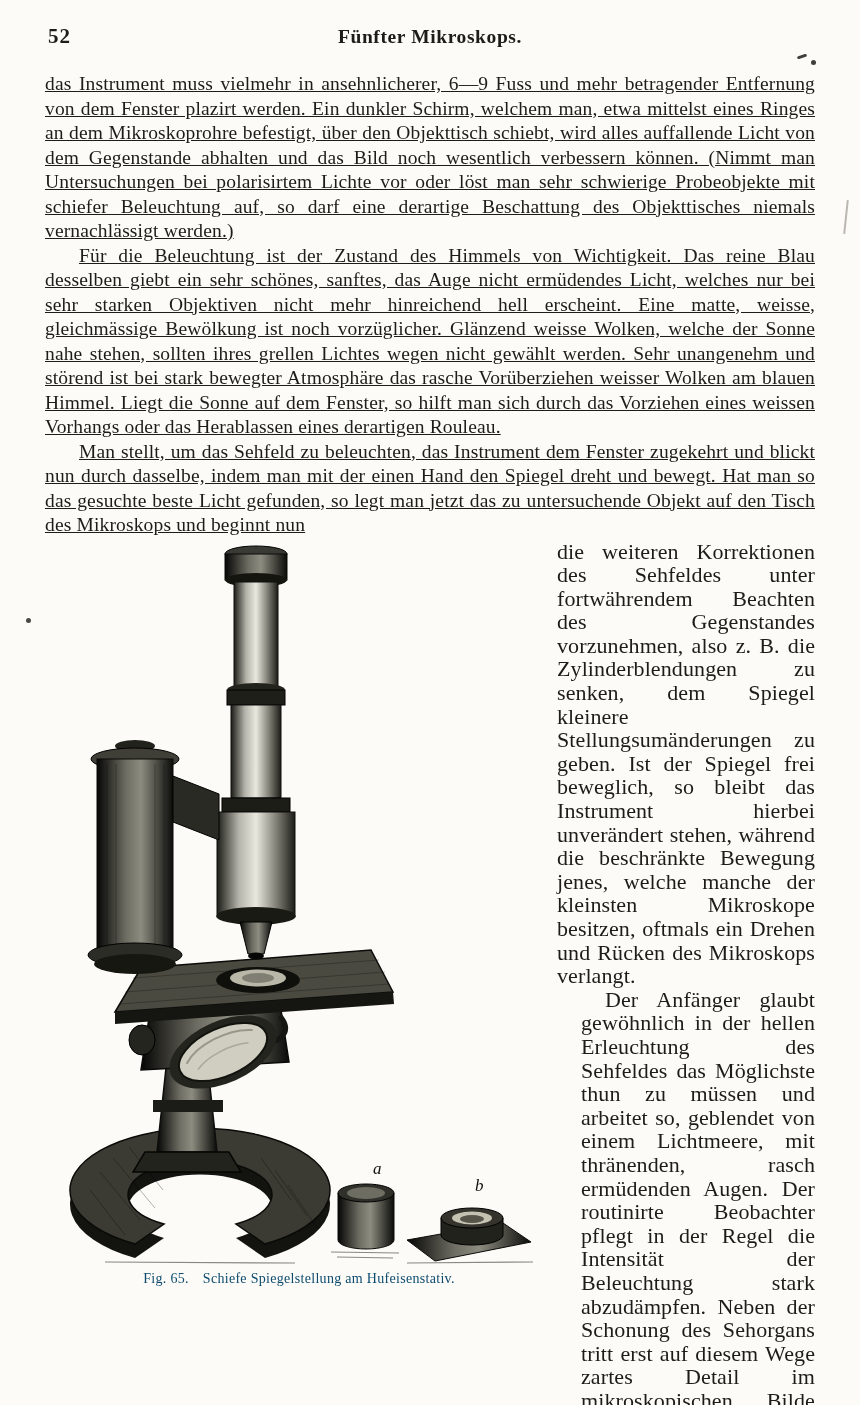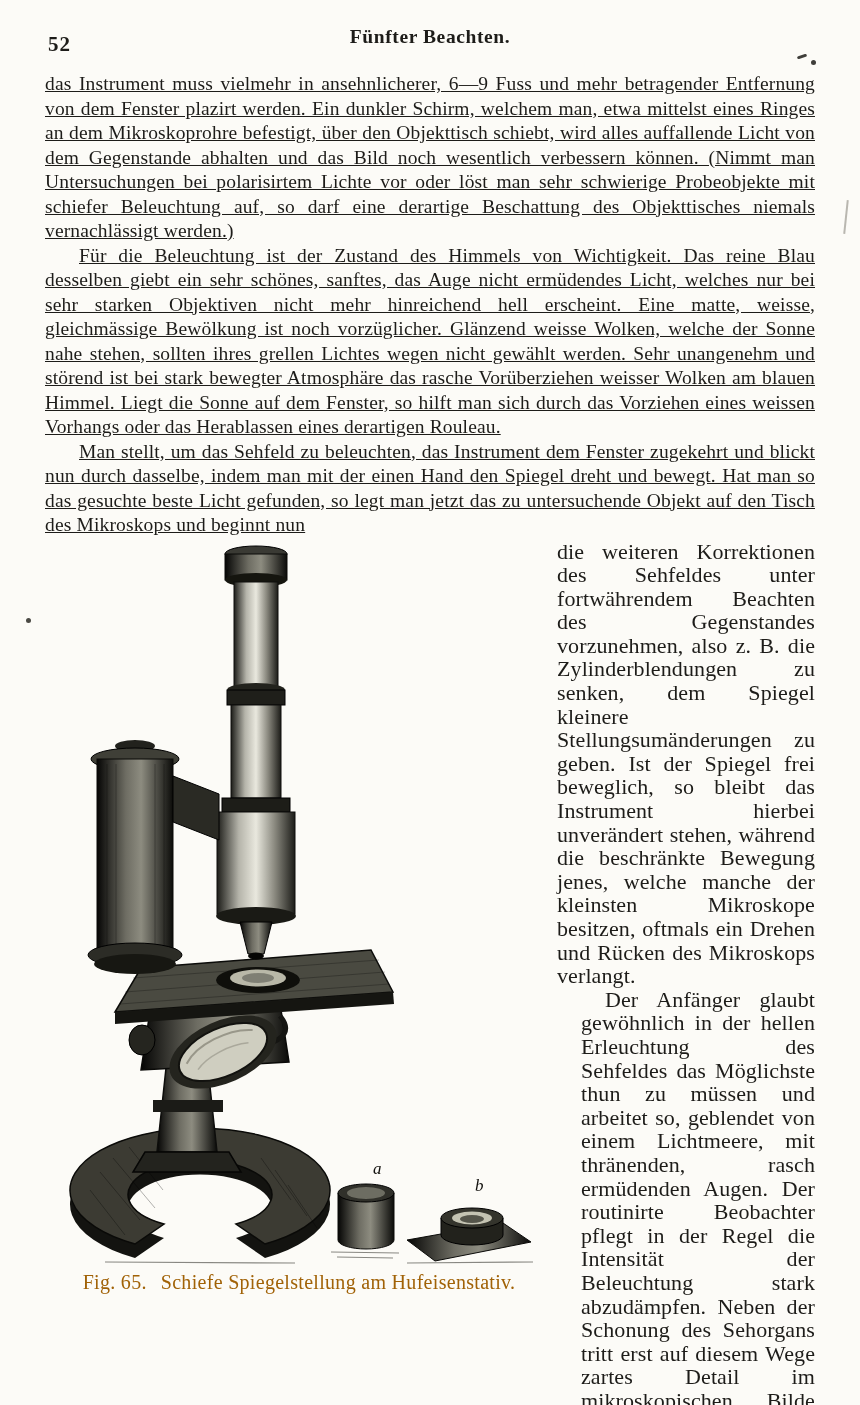--- a/index.html
+++ b/index.html
@@ -8,21 +8,21 @@
     width:860px;height:1405px;
     background:#fcfbf7;
     font-family:"Liberation Serif","DejaVu Serif",serif;
     color:#1d1c19;
     overflow:hidden;
     margin:0 auto;
   }
   .header{position:relative;height:58px;}
   .page-num{
     position:absolute;left:48px;top:24px;
-    font-size:21px;font-weight:bold;letter-spacing:1px;margin-top:8px;
+    font-size:21px;font-weight:bold;letter-spacing:1px;
   }
   .header-title{
     position:absolute;left:0;right:0;top:26px;
     text-align:center;font-size:19.5px;font-weight:bold;letter-spacing:0.6px;
   }
   .content{
     padding:14px 45px 0 45px;
     font-size:19.5px;line-height:24.5px;
     text-align:justify;letter-spacing:0.15px;
     hyphens:auto;
@@ -31,22 +31,22 @@
   .content p.indent{text-indent:34px;}
   .flow{
     display:flex;
     padding:0 45px;
     margin-top:2px;
   }
   .fig-area{
     width:508px;flex:none;position:relative;
   }
   .fig-caption{
-    text-align:center;font-size:20px;letter-spacing:0.3px;
-    margin-top:2px;color:#a16207;
+    text-align:center;font-size:14px;letter-spacing:0.3px;
+    margin-top:2px;color:#0c4a6e;
   }
   .fig-caption .cap-label{margin-right:14px;}
   .col-text{
     flex:1;margin-left:4px;
     font-size:22px;line-height:23.6px;
     text-align:justify;letter-spacing:0.1px;
     hyphens:auto;
   }
   .col-text p{margin:0;}
   .col-text p.indent{text-indent:24px;margin-left:24px;}
@@ -57,21 +57,21 @@
   .art-dot2{left:26px;top:618px;width:5px;height:5px;border-radius:50%;background:#4a4944;}
   .art-smudge{left:845px;top:200px;width:2px;height:34px;background:#b9b7b0;transform:rotate(6deg);}
 </style>
 </head>
 <body>
 
 <div class="page">
 
   <div class="header">
     <div class="page-num">52</div>
-    <div class="header-title">Fünfter Beachten.</div>
+    <div class="header-title">Fünfter Mikroskops.</div>
   </div>
 
   <div class="content">
     <p>das Instrument muss vielmehr in ansehnlicherer, 6—9 Fuss und mehr betragender Entfernung von dem Fenster plazirt werden.  Ein dunkler Schirm, welchem man, etwa mittelst eines Ringes an dem Mikroskoprohre befestigt, über den Objekttisch schiebt, wird alles auffallende Licht von dem Gegenstande abhalten und das Bild noch wesentlich verbessern können.  (Nimmt man Untersuchungen bei polarisirtem Lichte vor oder löst man sehr schwierige Probeobjekte mit schiefer Beleuchtung auf, so darf eine derartige Beschattung des Objekttisches niemals vernachlässigt werden.)</p>
     <p class="indent">Für die Beleuchtung ist der Zustand des Himmels von Wichtigkeit. Das reine Blau desselben giebt ein sehr schönes, sanftes, das Auge nicht ermüdendes Licht, welches nur bei sehr starken Objektiven nicht mehr hinreichend hell erscheint. Eine matte, weisse, gleichmässige Bewölkung ist noch vorzüglicher.  Glänzend weisse Wolken, welche der Sonne nahe stehen, sollten ihres grellen Lichtes wegen nicht gewählt werden. Sehr unangenehm und störend ist bei stark bewegter Atmosphäre das rasche Vorüberziehen weisser Wolken am blauen Himmel.  Liegt die Sonne auf dem Fenster, so hilft man sich durch das Vorziehen eines weissen Vorhangs oder das Herablassen eines derartigen Rouleau.</p>
     <p class="indent">Man stellt, um das Sehfeld zu beleuchten, das Instrument dem Fenster zugekehrt und blickt nun durch dasselbe, indem man mit der einen Hand den Spiegel dreht und bewegt.  Hat man so das gesuchte beste Licht gefunden, so legt man jetzt das zu untersuchende Objekt auf den Tisch des Mikroskops und beginnt nun</p>
   </div>
 
   <div class="flow">
 

